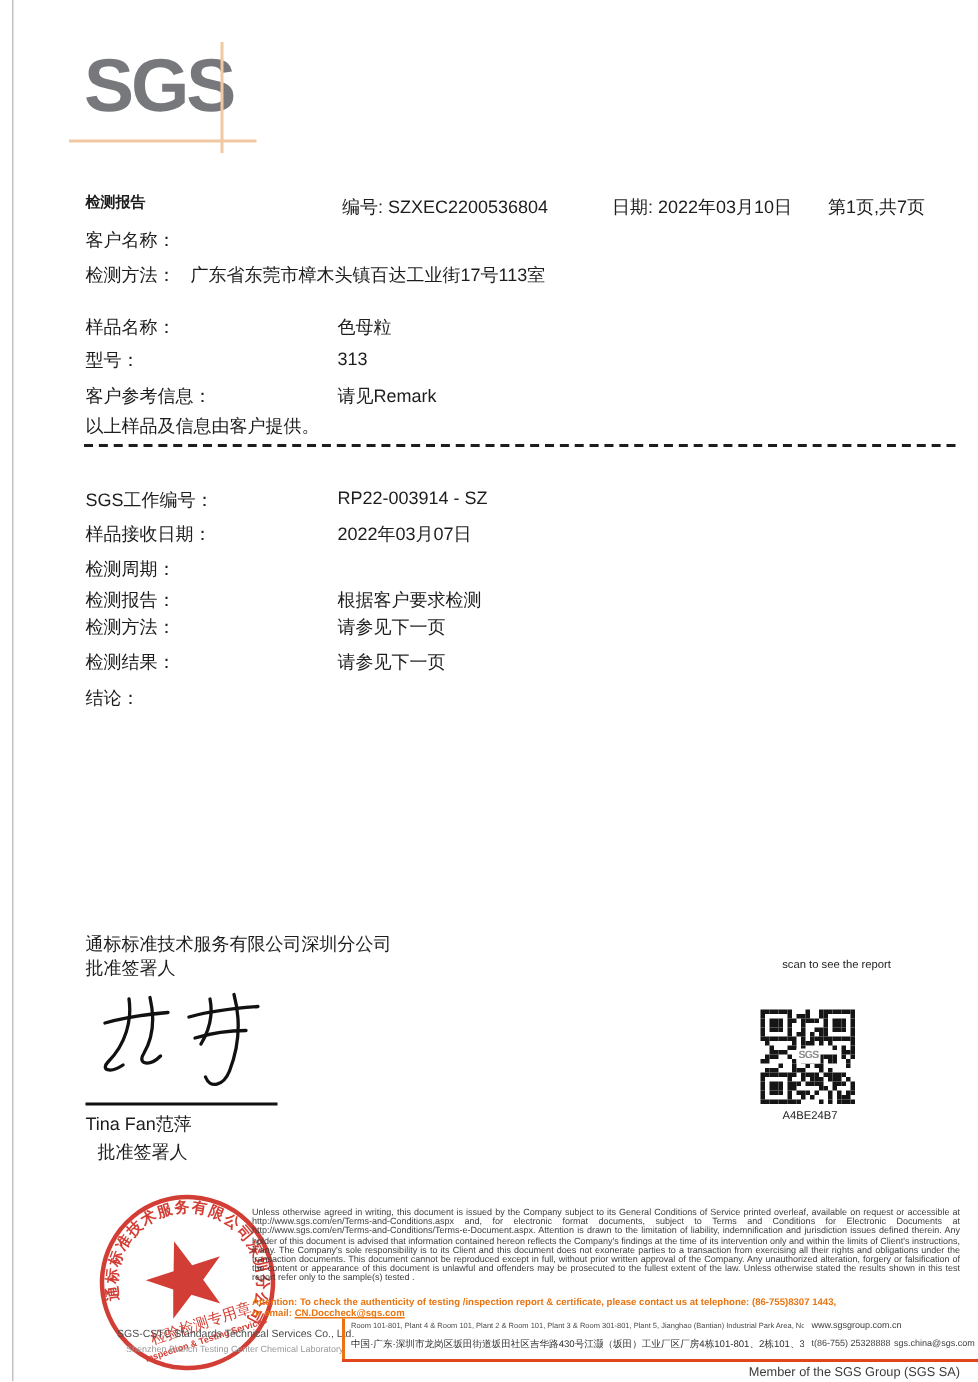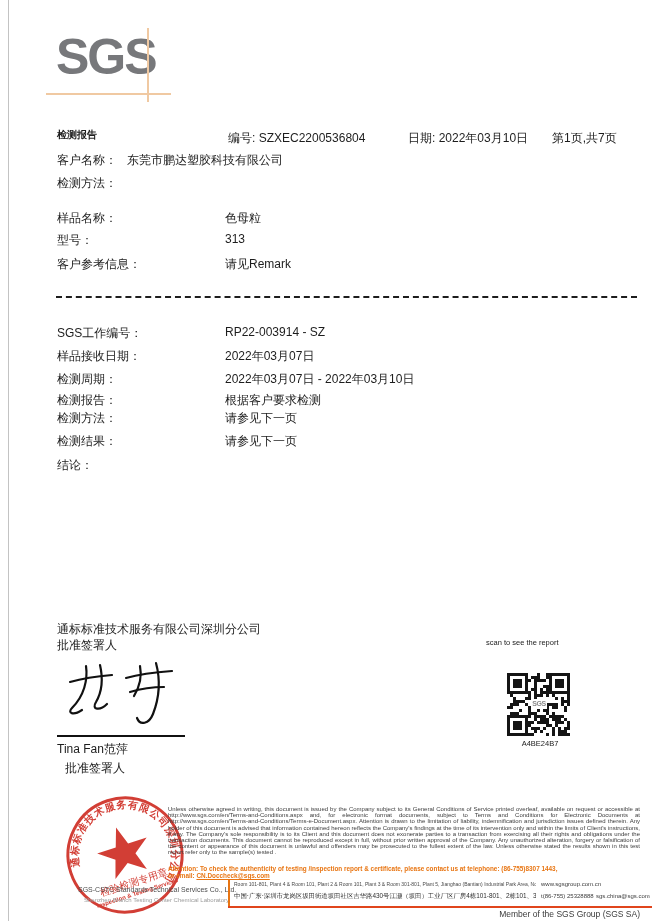--- a/index.html
+++ b/index.html
@@ -29,21 +29,21 @@
 
   
   .sig-co   { position:absolute; left:57px; top:621px; font-size:12px; }
   .sig-auth { position:absolute; left:57px; top:637px; font-size:12px; }
   .sig-svg  { position:absolute; left:60px; top:658px; }
   .sig-line { position:absolute; left:57px; top:735px; width:128px; border-top:2px solid #111; }
   .sig-name { position:absolute; left:57px; top:741px; font-size:12px; }
   .sig-role { position:absolute; left:65px; top:760px; font-size:12px; }
 
   
-  .qr-cap-top { position:absolute; left:486px; top:638px; width:108px; text-align:left; font-size:7.5px; color:#222; }
+  .qr-cap-top { position:absolute; left:486px; top:638px; width:108px; text-align:right; font-size:7.5px; color:#222; }
   .qr { position:absolute; left:507px; top:673px; width:63px; height:63px; background:#fff; }
   .qr i { position:absolute; width:3px; height:3px; background:#151515; }
   .qr-center { position:absolute; left:24px; top:26px; width:16px; height:10px; background:#fff; font-size:7px; font-weight:bold; color:#8a8a8a; text-align:center; line-height:10px; letter-spacing:-0.5px; }
   .qr-cap-bot { position:absolute; left:486px; top:739px; width:108px; text-align:center; font-size:7.5px; color:#222; }
 
   
   .stamp { position:absolute; left:60px; top:790px; width:130px; height:130px; transform:rotate(-18deg); opacity:.92; }
 
   
   .disclaimer { position:absolute; left:168px; top:806px; width:472px; font-size:6px; line-height:6.2px; color:#3d3d3d; text-align:justify; }
@@ -69,38 +69,38 @@
   <div class="logo-text">SGS</div>
   <div class="logo-hline"></div>
   <div class="logo-vline"></div>
 
   <div class="hdr-title">检测报告</div>
   <div class="hdr-no">编号: SZXEC2200536804</div>
   <div class="hdr-date">日期: 2022年03月10日</div>
   <div class="hdr-page">第1页,共7页</div>
 
   <div class="lbl" style="top:152px">客户名称：</div>
-  <div class="val v1" style="top:152px">东莞市鹏达塑胶科技有限公司</div>
   <div class="lbl" style="top:175px">检测方法：</div>
+  <div class="val v1" style="top:175px">广东省东莞市樟木头镇百达工业街17号113室</div>
 
   <div class="lbl" style="top:210px">样品名称：</div>
   <div class="val v2" style="top:210px">色母粒</div>
   <div class="lbl" style="top:232px">型号：</div>
   <div class="val v2" style="top:232px">313</div>
   <div class="lbl" style="top:256px">客户参考信息：</div>
   <div class="val v2" style="top:256px">请见Remark</div>
+  <div class="lbl" style="top:276px">以上样品及信息由客户提供。</div>
 
   <div class="dashed-sep"></div>
 
   <div class="lbl" style="top:325px">SGS工作编号：</div>
   <div class="val v2" style="top:325px">RP22-003914 - SZ</div>
   <div class="lbl" style="top:348px">样品接收日期：</div>
   <div class="val v2" style="top:348px">2022年03月07日</div>
   <div class="lbl" style="top:371px">检测周期：</div>
-  <div class="val v2" style="top:371px">2022年03月07日 - 2022年03月10日</div>
   <div class="lbl" style="top:392px">检测报告：</div>
   <div class="val v2" style="top:392px">根据客户要求检测</div>
   <div class="lbl" style="top:410px">检测方法：</div>
   <div class="val v2" style="top:410px">请参见下一页</div>
   <div class="lbl" style="top:433px">检测结果：</div>
   <div class="val v2" style="top:433px">请参见下一页</div>
 
   <div class="lbl" style="top:457px">结论：</div>
 
   <div class="sig-co">通标标准技术服务有限公司深圳分公司</div>

